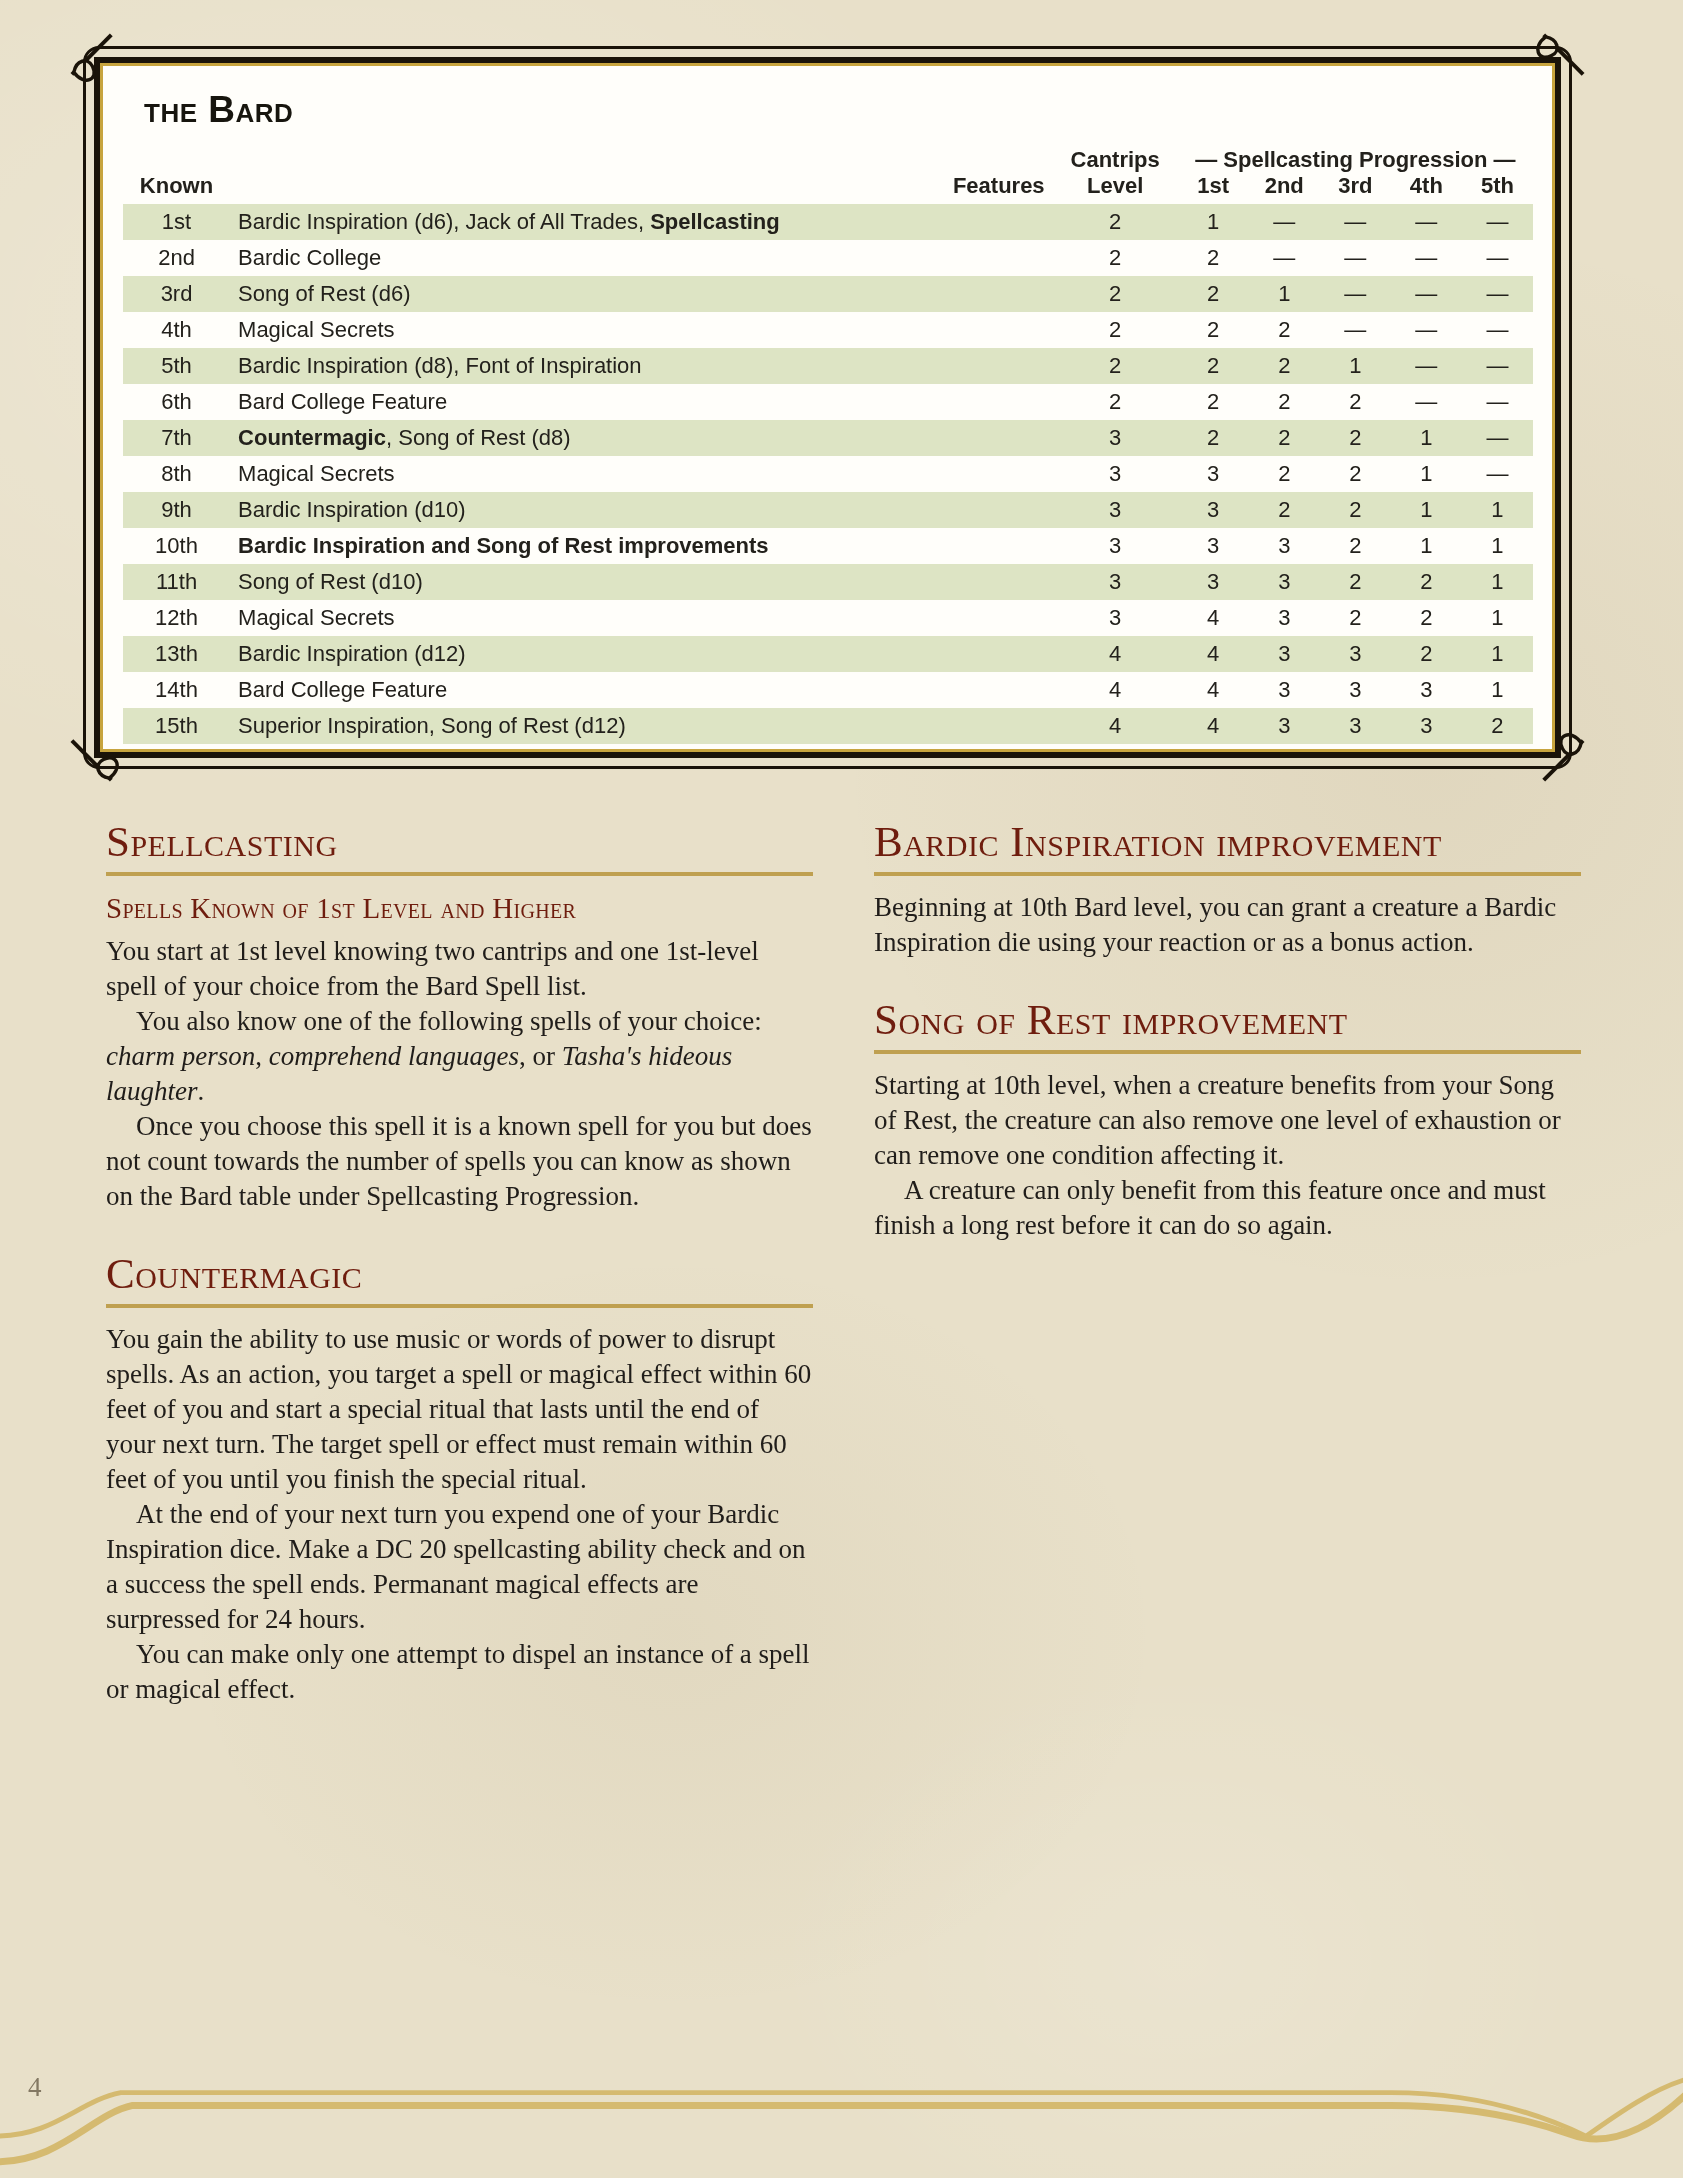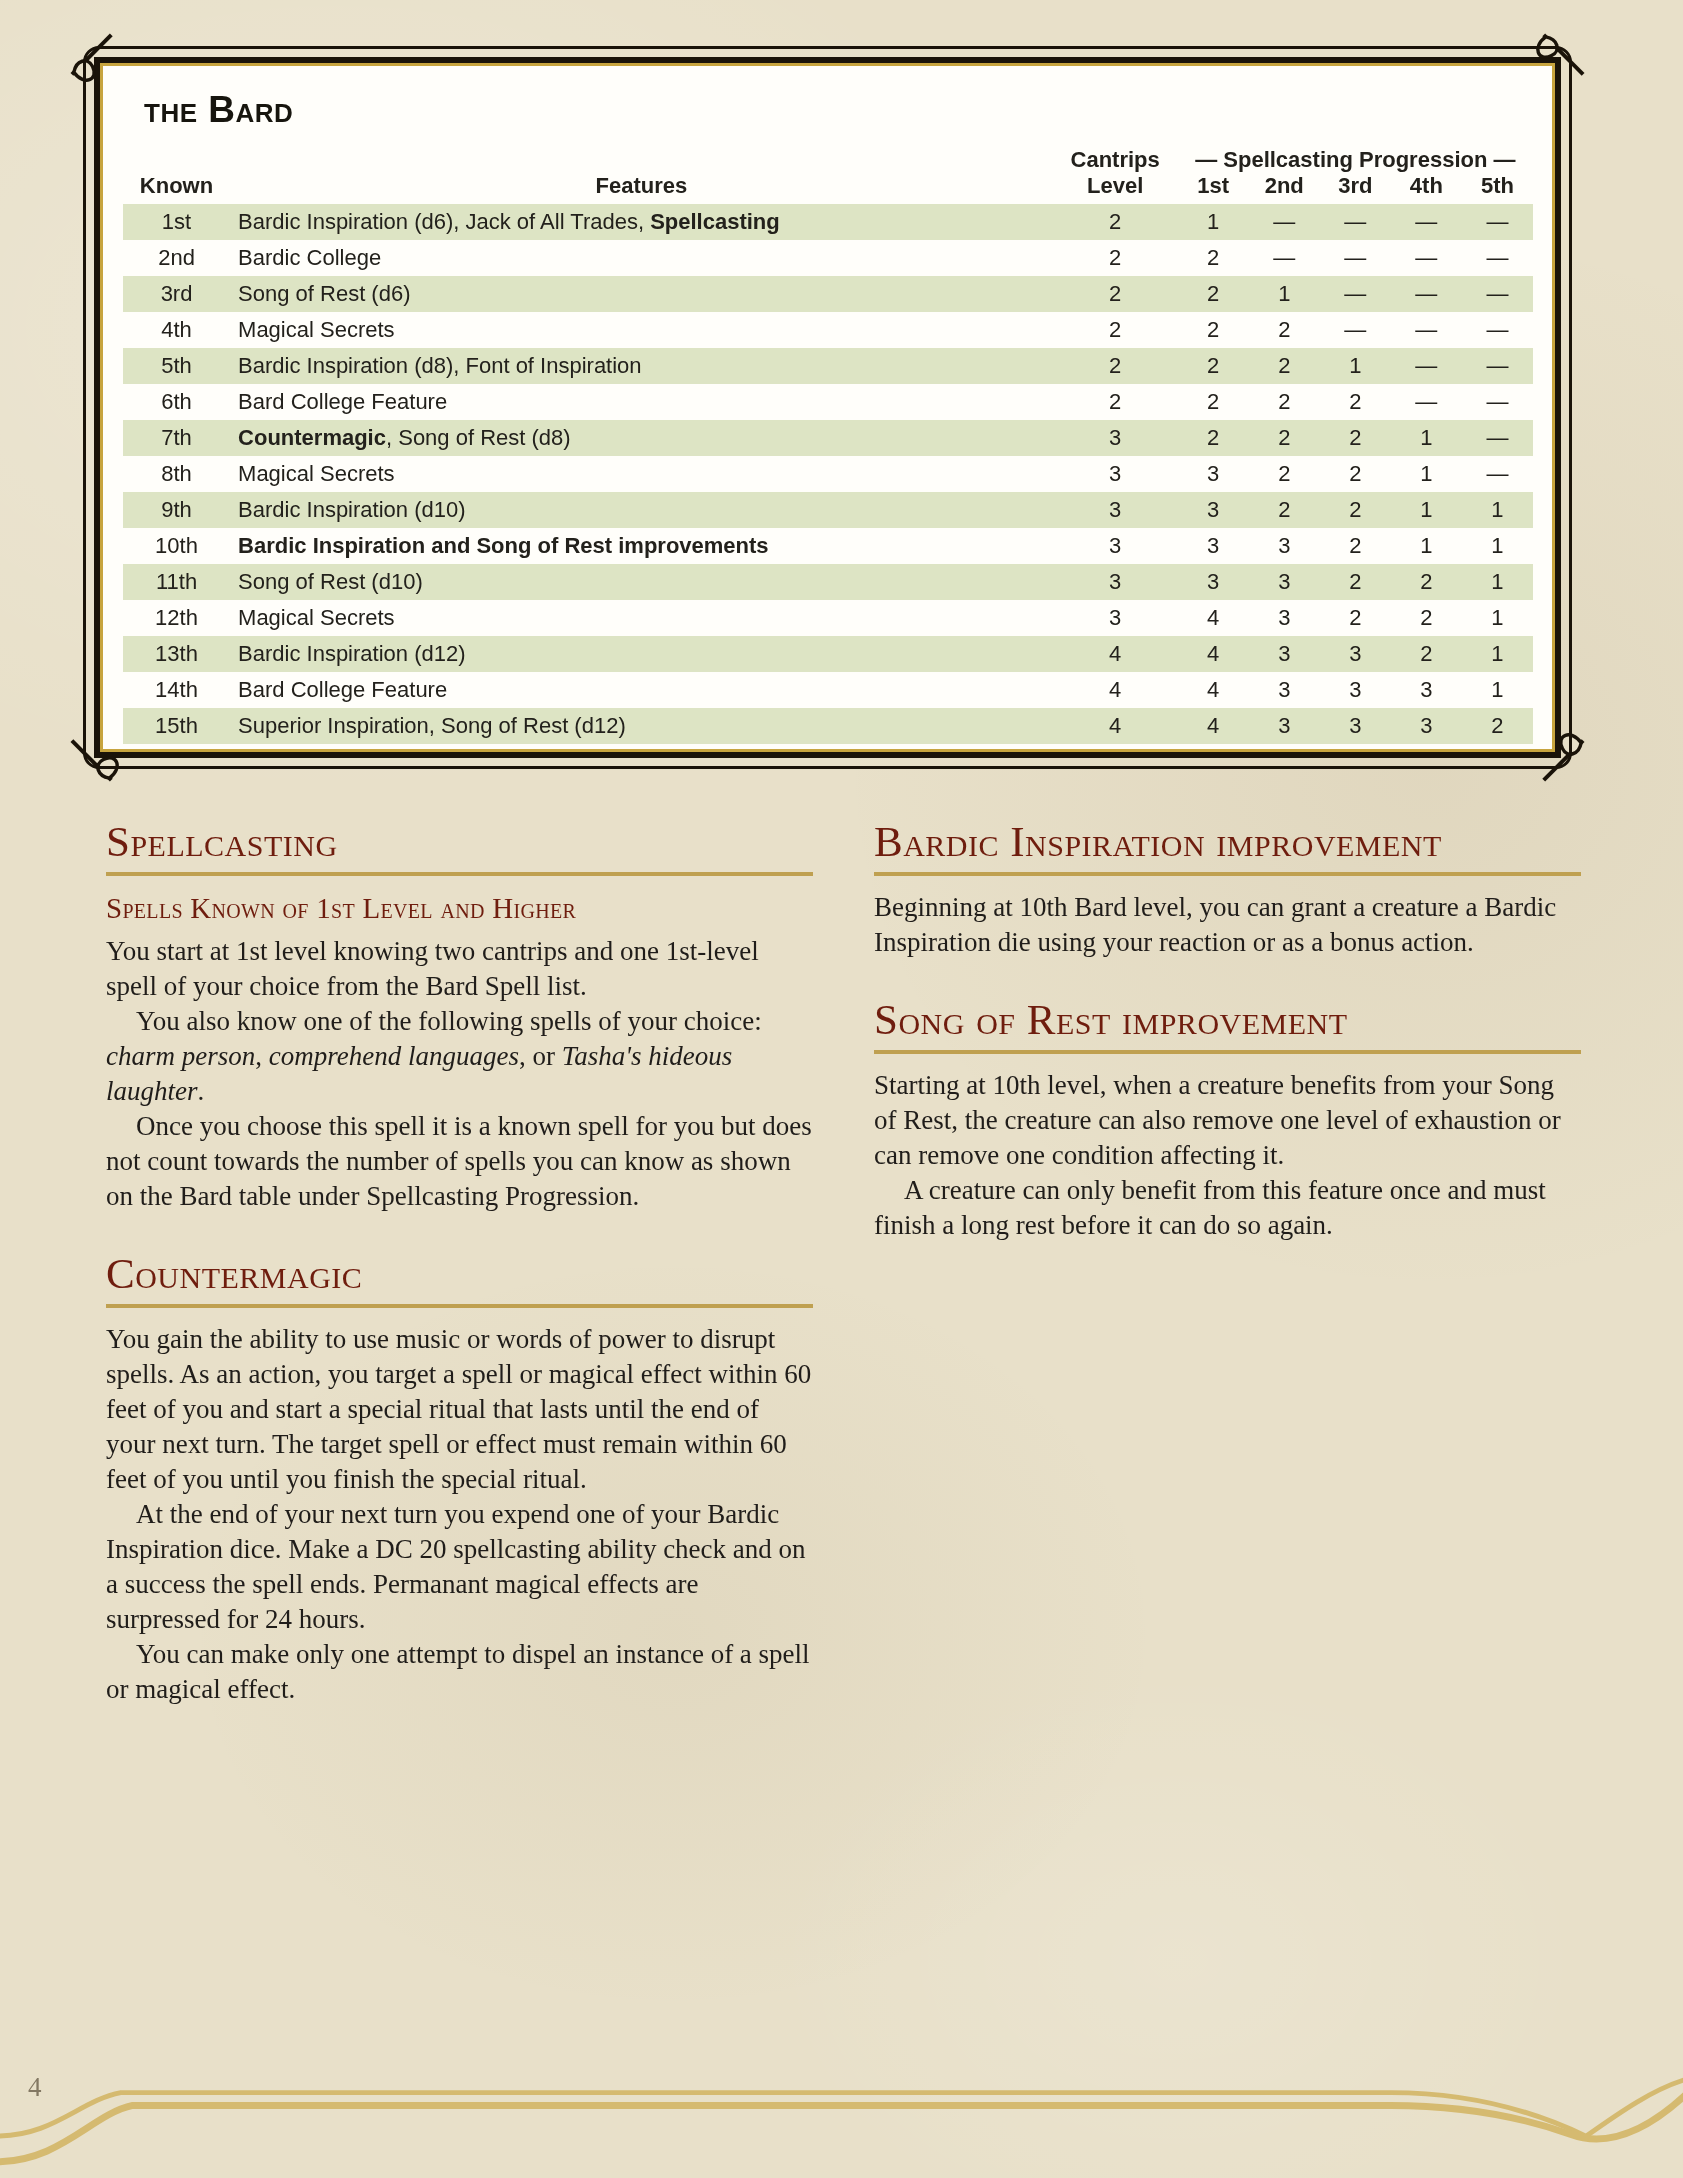--- a/index.html
+++ b/index.html
@@ -34,21 +34,21 @@
   }
 
   table.bard{
     border-collapse:collapse;table-layout:fixed;width:1410px;margin:12px 23px 0 23px;
     font-family:"Liberation Sans", sans-serif;font-size:22px;color:#23211c;
   }
   table.bard col.lvl{width:107px;}
   table.bard col.feat{width:822px;}
   table.bard col.known{width:125px;}
   table.bard col.slot{width:71px;}
-  table.bard th{font-weight:700;padding:0 8px 5px 8px;vertical-align:bottom;text-align:center;}
+  table.bard th{font-weight:700;padding:0 8px 5px 8px;vertical-align:bottom;text-align:right;}
   table.bard th.c, table.bard td.c{text-align:center;}
   table.bard tr.thr1 th{padding-bottom:0;height:30px;}
   table.bard td{padding:0 8px;height:36px;vertical-align:middle;}
   table.bard tr.stripe td{background:#dde4c4;}
   table.bard td b{font-weight:700;}
 
   
   .col{position:absolute;top:818px;width:707px;font-size:27px;line-height:35px;text-align:left;}
   .col-left{left:106px;}
   .col-right{left:874px;}

